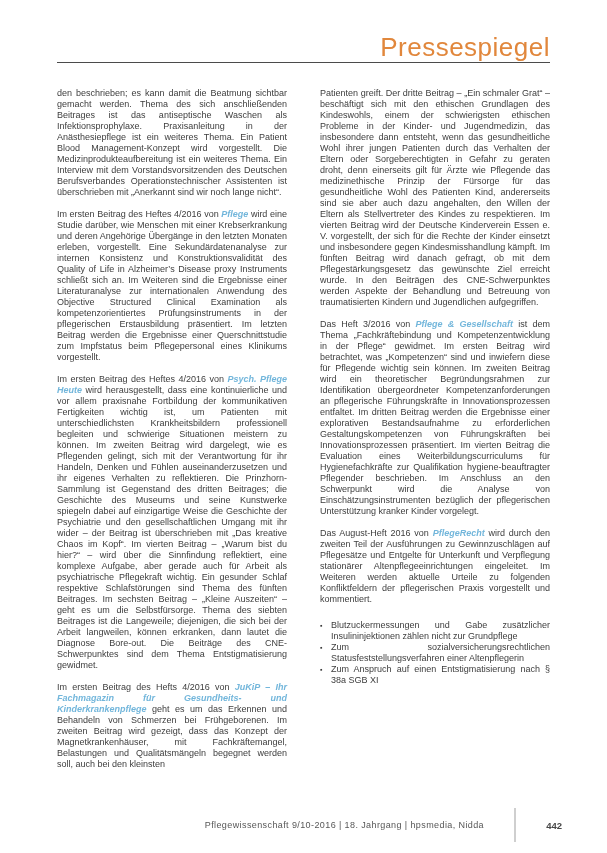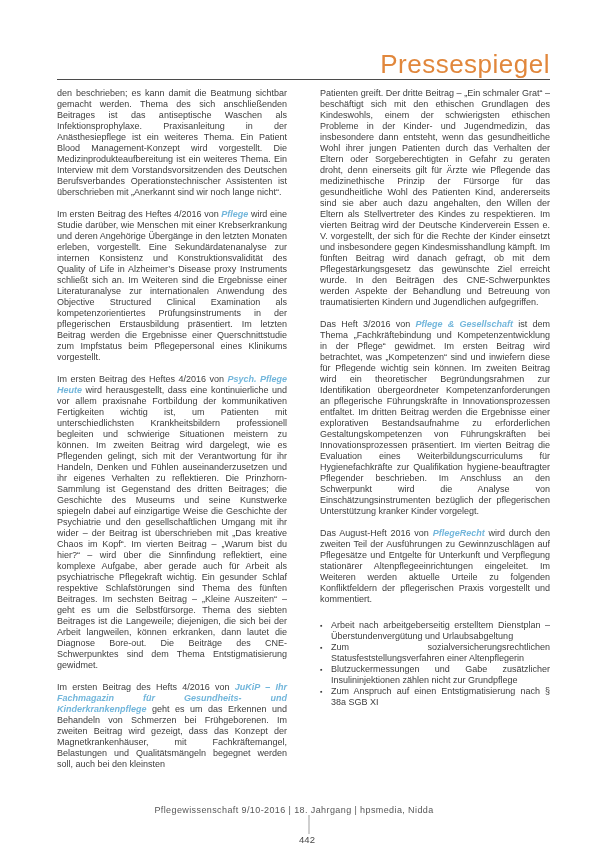--- a/index.html
+++ b/index.html
@@ -18,21 +18,21 @@
     overflow: hidden;
     font-family: "Liberation Sans", "DejaVu Sans", sans-serif;
     color: var(--text);
   }
   .page { position: absolute; inset: 0; background: #fff; }
 
   
   .header {
     position: absolute;
     left: 57px; right: 57px; top: 0;
-    height: 80px;
+    height: 63px;
     border-bottom: 1.6px solid var(--rule);
   }
   .title {
     position: absolute;
     right: 0; bottom: 2px;
     font-size: 26px;
     font-weight: 400;
     letter-spacing: 0.5px;
     color: var(--accent);
     line-height: 1;
@@ -87,40 +87,40 @@
   }
 
   
   .footer {
     position: absolute;
     left: 0; right: 0; top: 805px;
     height: 40px;
     display: flex;
     align-items: center;
     justify-content: flex-end;
-    padding-right: 19px;
-    flex-direction: column;
+    padding-right: 45px;
   }
   .footer-line {
     font-size: 9px;
     letter-spacing: 0.4px;
     color: var(--muted);
   }
   .footer-divider {
     width: 2px;
     height: 34px;
     background: var(--divider);
     margin-left: 30px;
   }
   .footer-page {
     font-size: 9.5px;
     color: #474747;
     margin-left: 26px;
     min-width: 20px;
-    text-align: center;
+    text-align: right;
+    font-weight: bold;
   }
 </style>
 </head>
 <body>
 
 <div class="page">
 
   <header class="header">
     <h1 class="title">Pressespiegel</h1>
   </header>
@@ -135,29 +135,25 @@
     </div>
 
     <div class="col">
       <p class="para"><span>Patienten greift. Der dritte Beitrag – „Ein schmaler Grat“ – beschäftigt sich mit den ethischen Grundlagen des Kindeswohls, einem der schwierigsten ethischen Probleme in der Kinder- und Jugendmedizin, das insbesondere dann entsteht, wenn das gesundheitliche Wohl ihrer jungen Patienten durch das Verhalten der Eltern oder Sorgeberechtigten in Gefahr zu geraten droht, denn einerseits gilt für Ärzte wie Pflegende das medizinethische Prinzip der Fürsorge für das gesundheitliche Wohl des Patienten Kind, andererseits sind sie aber auch dazu angehalten, den Willen der Eltern als Stellvertreter des Kindes zu respektieren. Im vierten Beitrag wird der Deutsche Kinderverein Essen e. V. vorgestellt, der sich für die Rechte der Kinder einsetzt und insbesondere gegen Kindesmisshandlung kämpft. Im fünften Beitrag wird danach gefragt, ob mit dem Pflegestärkungsgesetz das gewünschte Ziel erreicht wurde. In den Beiträgen des CNE-Schwerpunktes werden Aspekte der Behandlung und Betreuung von traumatisierten Kindern und Jugendlichen aufgegriffen.</span></p>
       <p class="para"><span>Das Heft 3/2016 von </span><span class="journal">Pflege &amp; Gesellschaft</span><span> ist dem Thema „Fachkräftebindung und Kompetenzentwicklung in der Pflege“ gewidmet. Im ersten Beitrag wird betrachtet, was „Kompetenzen“ sind und inwiefern diese für Pflegende wichtig sein können. Im zweiten Beitrag wird ein theoretischer Begründungsrahmen zur Identifikation übergeordneter Kompetenzanforderungen an pflegerische Führungskräfte in Innovationsprozessen entfaltet. Im dritten Beitrag werden die Ergebnisse einer explorativen Bestandsaufnahme zu erforderlichen Gestaltungskompetenzen von Führungskräften bei Innovationsprozessen präsentiert. Im vierten Beitrag die Evaluation eines Weiterbildungscurriculums für Hygienefachkräfte zur Qualifikation hygiene-beauftragter Pflegender beschrieben. Im Anschluss an den Schwerpunkt wird die Analyse von Einschätzungsinstrumenten bezüglich der pflegerischen Unterstützung kranker Kinder vorgelegt.</span></p>
       <p class="para no-gap"><span>Das August-Heft 2016 von </span><span class="journal">PflegeRecht</span><span> wird durch den zweiten Teil der Ausführungen zu Gewinnzuschlägen auf Pflegesätze und Entgelte für Unterkunft und Verpflegung stationärer Altenpflegeeinrichtungen eingeleitet. Im Weiteren werden aktuelle Urteile zu folgenden Konfliktfeldern der pflegerischen Praxis vorgestellt und kommentiert.</span></p>
 
       <ul class="bullets">
         <li class="bullet">
             <span class="bullet-marker">▪</span>
-            <span class="bullet-text">Arbeit nach arbeitgeberseitig erstelltem Dienstplan – Überstundenvergütung und Urlaubsabgeltung</span>
+            <span class="bullet-text">Blutzuckermessungen und Gabe zusätzlicher Insulininjektionen zählen nicht zur Grundpflege</span>
           </li>
         <li class="bullet">
             <span class="bullet-marker">▪</span>
             <span class="bullet-text">Zum sozialversicherungsrechtlichen Statusfeststellungsverfahren einer Altenpflegerin</span>
-          </li>
-        <li class="bullet">
-            <span class="bullet-marker">▪</span>
-            <span class="bullet-text">Blutzuckermessungen und Gabe zusätzlicher Insulininjektionen zählen nicht zur Grundpflege</span>
           </li>
         <li class="bullet">
             <span class="bullet-marker">▪</span>
             <span class="bullet-text">Zum Anspruch auf einen Entstigmatisierung nach § 38a SGB XI</span>
           </li>
       </ul>
     </div>
 
   </main>
 

